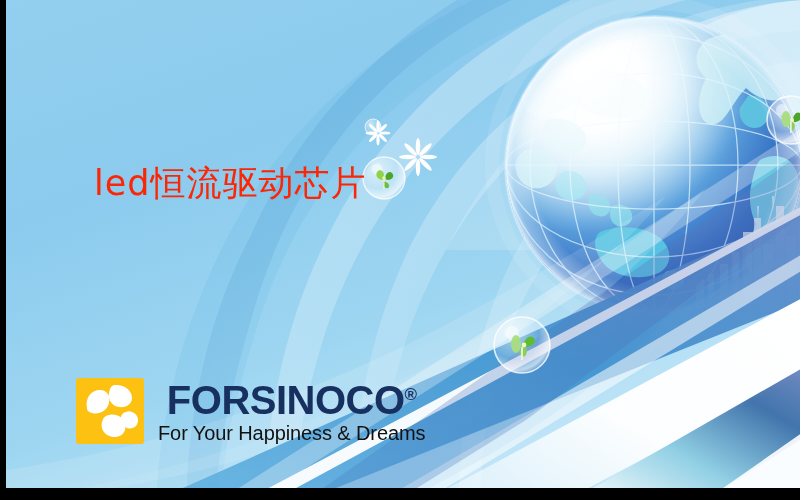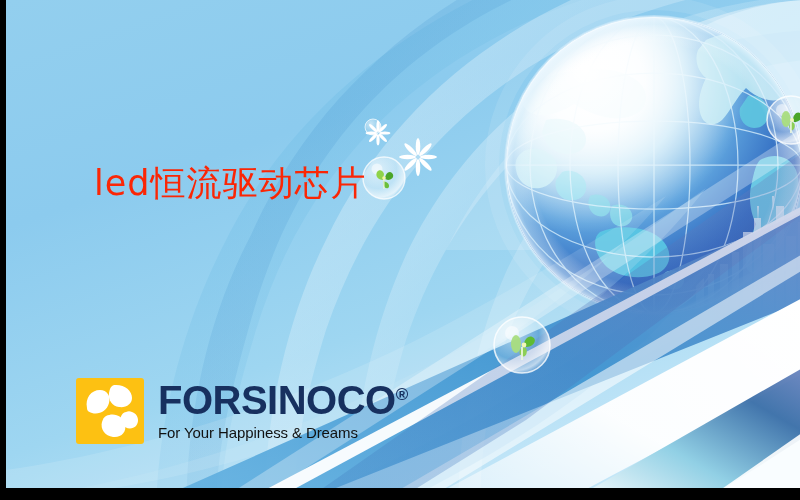--- a/index.html
+++ b/index.html
@@ -27,30 +27,30 @@
   }
   #headline .line2{margin-left:14px;letter-spacing:3px;}
 
   
   #logo{position:absolute;left:70px;top:378px;z-index:40;display:flex;align-items:flex-start;}
   #logo-mark{
     width:68px;height:66px;background:#fdc112;border-radius:3px;
     position:relative;flex:0 0 auto;
   }
   #logo-mark svg{position:absolute;left:0;top:0;}
-  #logo-text{margin-left:14px;padding-top:1px;}
+  #logo-text{margin-left:14px;padding-top:1px;text-align:center;}
   #logo-word{
     font-family:"Liberation Sans",sans-serif;
     font-weight:bold;font-size:40px;line-height:42px;
     color:#17305f;letter-spacing:-0.5px;white-space:nowrap;
   }
   #logo-word sup{font-size:17px;vertical-align:super;line-height:0;}
   #logo-tag{
     font-family:"Liberation Sans",sans-serif;
-    font-size:15px;line-height:22px;color:#111;
+    font-size:20px;line-height:22px;color:#111;
     letter-spacing:-0.1px;white-space:nowrap;margin-top:1px;
   }
 </style>
 </head>
 <body>
 
 <div id="stage">
 
   <svg class="layer" viewBox="0 0 800 500" preserveAspectRatio="none" xmlns="http://www.w3.org/2000/svg">
     <defs>

